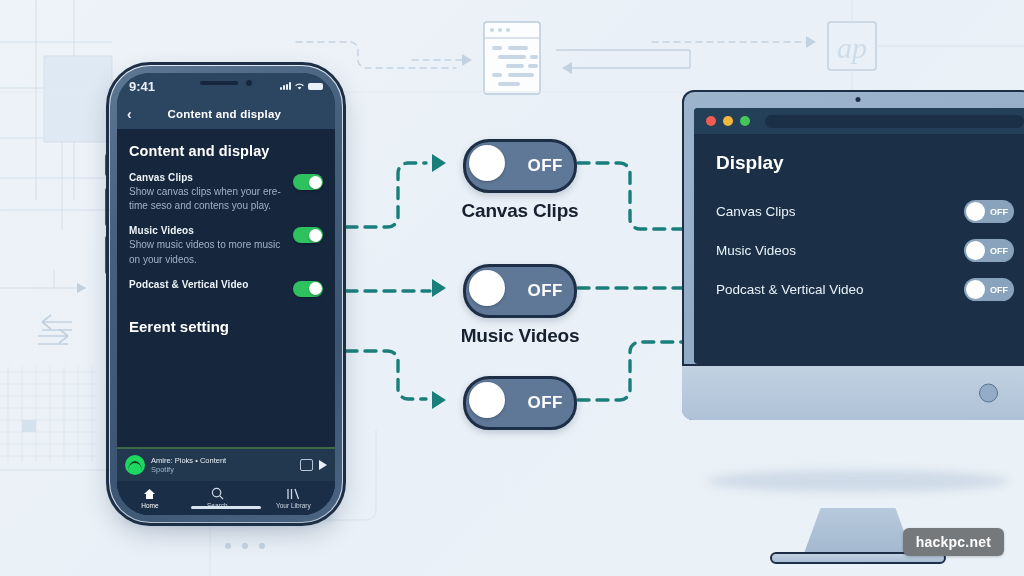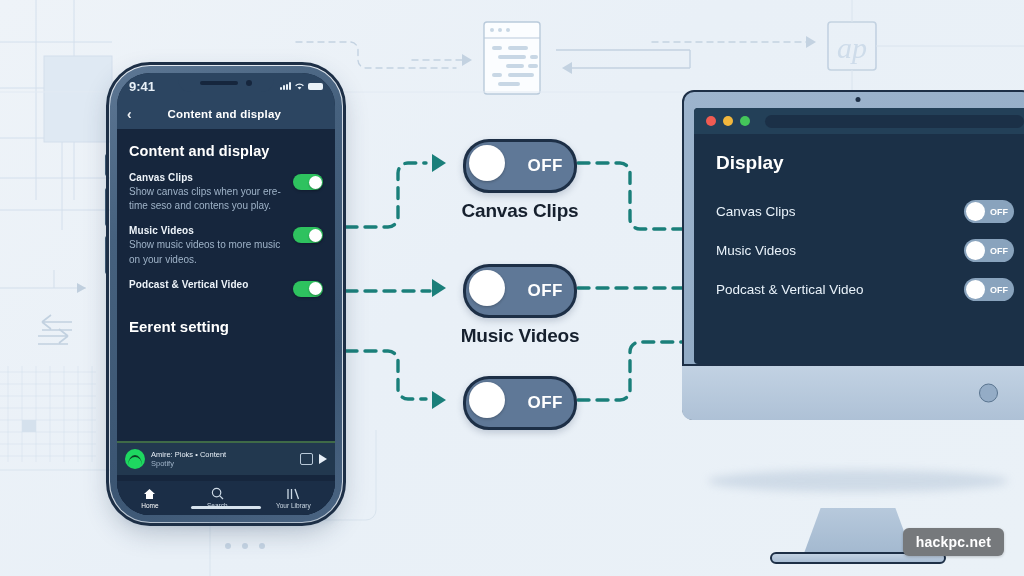--- a/index.html
+++ b/index.html
@@ -65,21 +65,21 @@
   .setting-title{color:#eef4fa;font-size:10px;font-weight:bold;margin-bottom:2px;letter-spacing:.1px;}
   .setting-desc{color:#9fb3c8;font-size:10px;line-height:1.42;}
   .tg-on{
     flex:0 0 auto;width:30px;height:16px;border-radius:9px;margin-top:2px;
     background:#2ec25f;position:relative;box-shadow:0 1px 3px rgba(0,0,0,.25);
   }
   .tg-on:after{content:"";position:absolute;right:1.5px;top:1.5px;width:13px;height:13px;
     border-radius:50%;background:#fff;box-shadow:0 1px 2px rgba(0,0,0,.3);}
   .sub-h{color:#fff;font-size:15px;font-weight:bold;margin-top:21px;}
   .now-playing{
-    position:absolute;left:0;right:0;bottom:40px;height:34px;background:#22384f;
+    position:absolute;left:0;right:0;bottom:34px;height:34px;background:#22384f;
     display:flex;align-items:center;gap:6px;padding:16px 8px;box-sizing:border-box;
     border-top:2px solid #3f6a47;
   }
   .np-art{width:20px;height:20px;border-radius:50%;background:#1ed760;flex:0 0 20px;position:relative;}
   .np-art:before{content:"";position:absolute;left:3px;top:6px;width:14px;height:8px;
     border-top:2px solid #0b4023;border-radius:50%/100% 100% 0 0;}
   .np-meta{flex:1;min-width:0;line-height:1.25;}
   .np-t{color:#e7eff7;font-size:7.5px;white-space:nowrap;overflow:hidden;text-overflow:ellipsis;}
   .np-s{color:#9fb3c8;font-size:7.5px;}
   .np-ic{width:11px;height:10px;border:1.2px solid #b9c9d9;border-radius:2px;flex:0 0 auto;}

